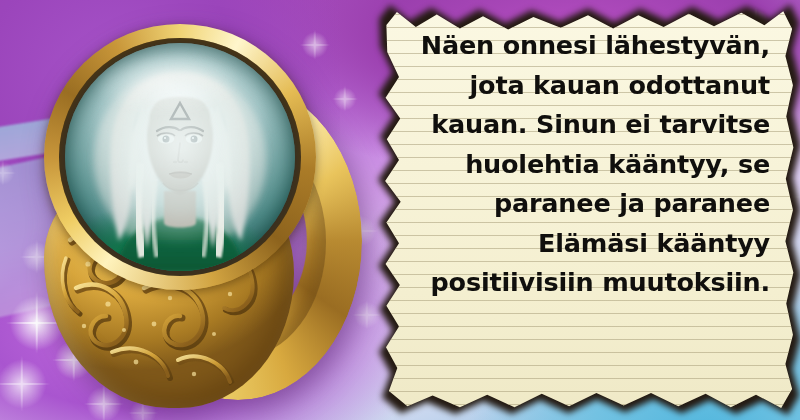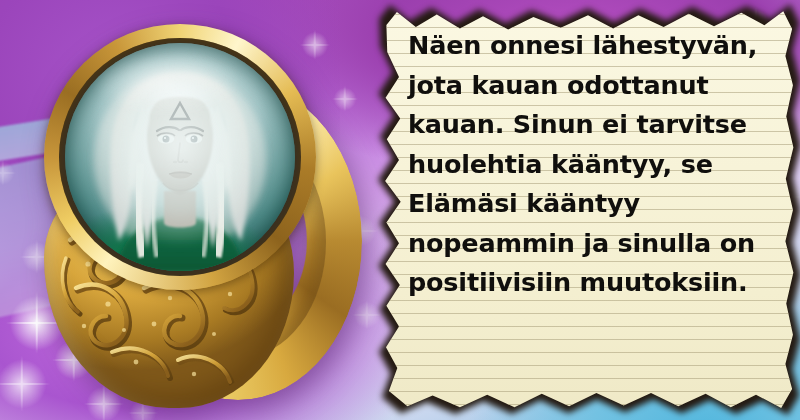--- a/index.html
+++ b/index.html
@@ -224,21 +224,21 @@
       2.6% 93.5%,
       4.6% 88.0%, 1.9% 83.0%, 5.0% 78.0%, 2.0% 73.0%, 5.2% 68.0%,
       1.8% 63.0%, 5.0% 58.0%, 2.0% 53.0%, 5.4% 48.0%, 1.7% 43.0%,
       5.0% 38.0%, 2.1% 33.0%, 5.3% 28.0%, 1.8% 23.0%, 5.0% 18.0%, 2.2% 12.0%
     );
   }
   .paper-shadow .shape{transform:scale(1.035);transform-origin:50% 50%;}
 
   .msg{
     position:absolute;left:30px;top:24px;width:362px;
-    text-align:left;
+    text-align:right;
     font-family:"DejaVu Sans", sans-serif;
     font-weight:700;
     font-size:25.5px;
     line-height:39.5px;
     letter-spacing:-0.2px;
     color:#100f0d;
   }
   .msg span{display:block;white-space:nowrap;}
 </style>
 </head>
@@ -432,19 +432,19 @@
     </div>
     <div class="paper">
       <div class="sheet clip-ragged"></div>
     </div>
 
     <div class="msg">
       <span>Näen onnesi lähestyvän,</span>
       <span>jota kauan odottanut</span>
       <span>kauan. Sinun ei tarvitse</span>
       <span>huolehtia kääntyy, se</span>
+      <span>paranee ja paranee</span>
       <span>Elämäsi kääntyy</span>
-      <span>nopeammin ja sinulla on</span>
       <span>positiivisiin muutoksiin.</span>
     </div>
   </div>
 
 </div>
 
 </body></html>

